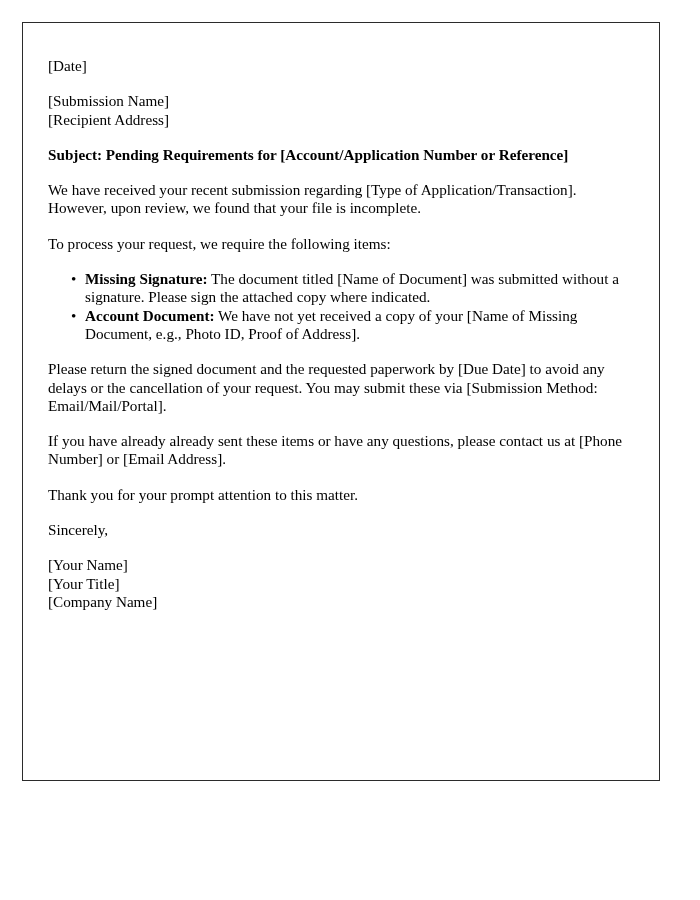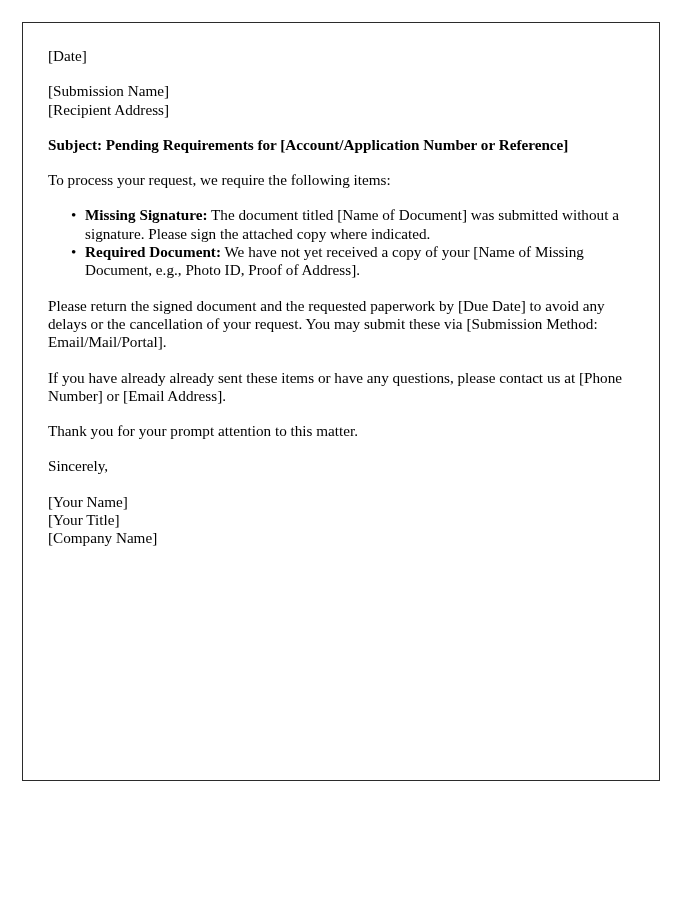--- a/index.html
+++ b/index.html
@@ -30,21 +30,21 @@
     position: absolute;
     left: 25px;
     top: 24px;
     right: 33px;
     font-size: 15.2px;
     line-height: 18.3px;
     text-align: left;
   }
 
   .block {
-    margin: 0 0 17px 0;
+    margin: 10px 0 17px 0;
   }
   .block:last-child {
     margin-bottom: 0;
   }
 
   .line {
     display: block;
     white-space: pre-wrap;
   }
 
@@ -87,31 +87,32 @@
     </div>
 
     <div class="block">
       <span class="line">[Submission Name]</span>
       <span class="line">[Recipient Address]</span>
     </div>
 
     <div class="block subject-line">Subject: Pending Requirements for [Account/Application Number or Reference]</div>
 
 
+    <div class="block">We have received your recent submission regarding [Type of Application/Transaction]. However, upon review, we found that your file is incomplete.</div>
 
     <div class="block">To process your request, we require the following items:</div>
 
     <ul class="requirements-list">
       <li>
         <span class="bullet-glyph">•</span>
         <span class="item-label">Missing Signature:</span><span class="item-text"> The document titled [Name of Document] was submitted without a signature. Please sign the attached copy where indicated.</span>
       </li>
       <li>
         <span class="bullet-glyph">•</span>
-        <span class="item-label">Required Document:</span><span class="item-text"> We have not yet received a copy of your [Name of Missing Document, e.g., Photo ID, Proof of Address].</span>
+        <span class="item-label">Account Document:</span><span class="item-text"> We have not yet received a copy of your [Name of Missing Document, e.g., Photo ID, Proof of Address].</span>
       </li>
     </ul>
 
     <div class="block">Please return the signed document and the requested paperwork by [Due Date] to avoid any delays or the cancellation of your request. You may submit these via [Submission Method: Email/Mail/Portal].</div>
 
     <div class="block">If you have already already sent these items or have any questions, please contact us at [Phone Number] or [Email Address].</div>
 
     <div class="block">Thank you for your prompt attention to this matter.</div>
 
     <div class="block">Sincerely,</div>

